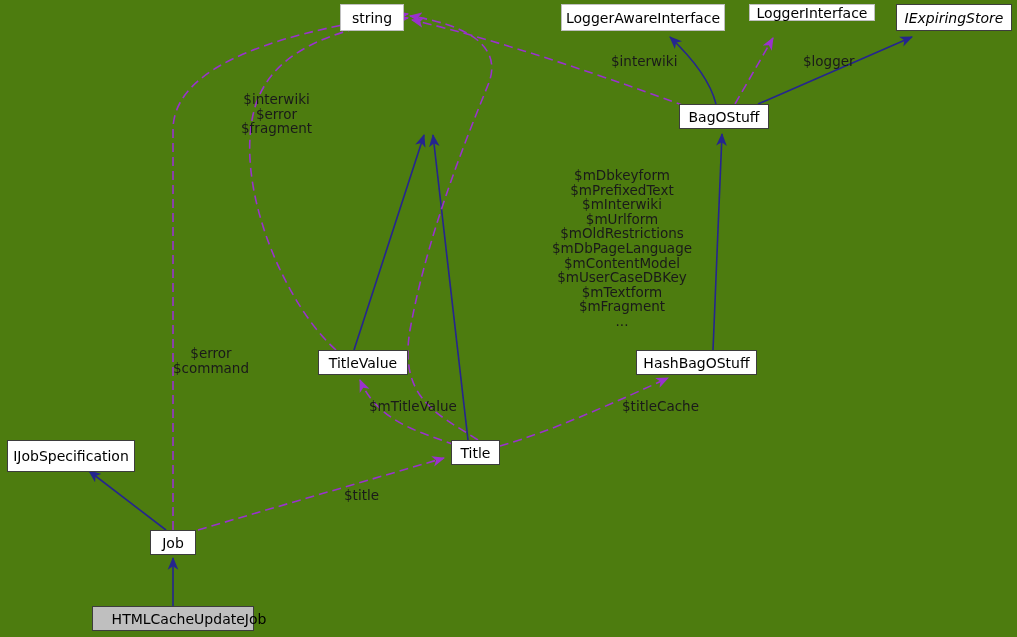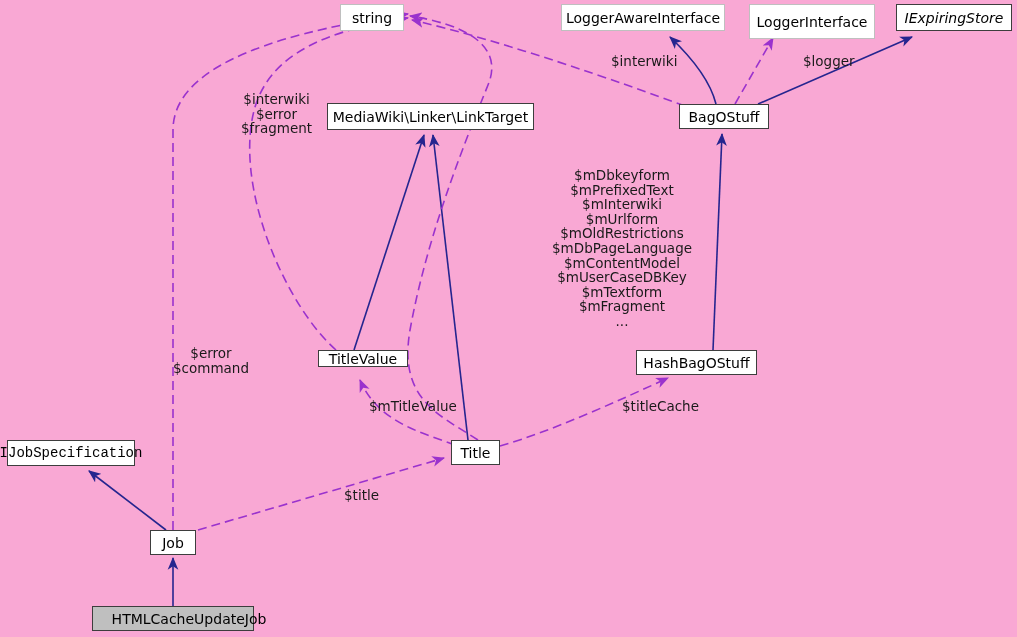--- a/index.html
+++ b/index.html
@@ -7,21 +7,21 @@
     padding: 0;
     background: #ffffff;
   }
   body {
     font-family: "DejaVu Sans", "Liberation Sans", sans-serif;
   }
   #diagram-root {
     position: relative;
     width: 1017px;
     height: 637px;
-    background: #f9a8d4;
+    background: #4d7c0f;
     overflow: hidden;
   }
   #edge-layer {
     position: absolute;
     left: 0;
     top: 0;
     width: 1017px;
     height: 637px;
   }
   .node {
@@ -98,49 +98,46 @@
   </svg>
 
   <div class="node external" style="left:340px; top:4px; width:64px; height:27px;">
     <span>string</span>
   </div>
 
   <div class="node external" style="left:561px; top:4px; width:164px; height:27px;">
     <span>LoggerAwareInterface</span>
   </div>
 
-  <div class="node external" style="left:749px; top:4px; width:126px; height:35px;">
+  <div class="node external" style="left:749px; top:4px; width:126px; height:17px;">
     <span>LoggerInterface</span>
   </div>
 
   <div class="node internal" style="left:896px; top:4px; width:116px; height:27px;font-style:italic;">
     <span>IExpiringStore</span>
   </div>
 
-  <div class="node internal" style="left:327px; top:103px; width:207px; height:27px;">
-    <span>MediaWiki\Linker\LinkTarget</span>
-  </div>
 
   <div class="node internal" style="left:679px; top:104px; width:90px; height:25px;">
     <span>BagOStuff</span>
   </div>
 
-  <div class="node internal" style="left:318px; top:350px; width:90px; height:17px;">
+  <div class="node internal" style="left:318px; top:350px; width:90px; height:25px;">
     <span>TitleValue</span>
   </div>
 
   <div class="node internal" style="left:636px; top:350px; width:121px; height:25px;">
     <span>HashBagOStuff</span>
   </div>
 
   <div class="node internal" style="left:451px; top:440px; width:49px; height:25px;">
     <span>Title</span>
   </div>
 
-  <div class="node internal" style="left:7px; top:440px; width:128px; height:26px;font-family:Liberation Mono, monospace;">
+  <div class="node internal" style="left:7px; top:440px; width:128px; height:32px;">
     <span>IJobSpecification</span>
   </div>
 
   <div class="node internal" style="left:150px; top:530px; width:46px; height:25px;">
     <span>Job</span>
   </div>
 
   <div class="node focus" style="left:92px; top:606px; width:162px; height:25px;padding-left:32px;">
     <span>HTMLCacheUpdateJob</span>
   </div>

